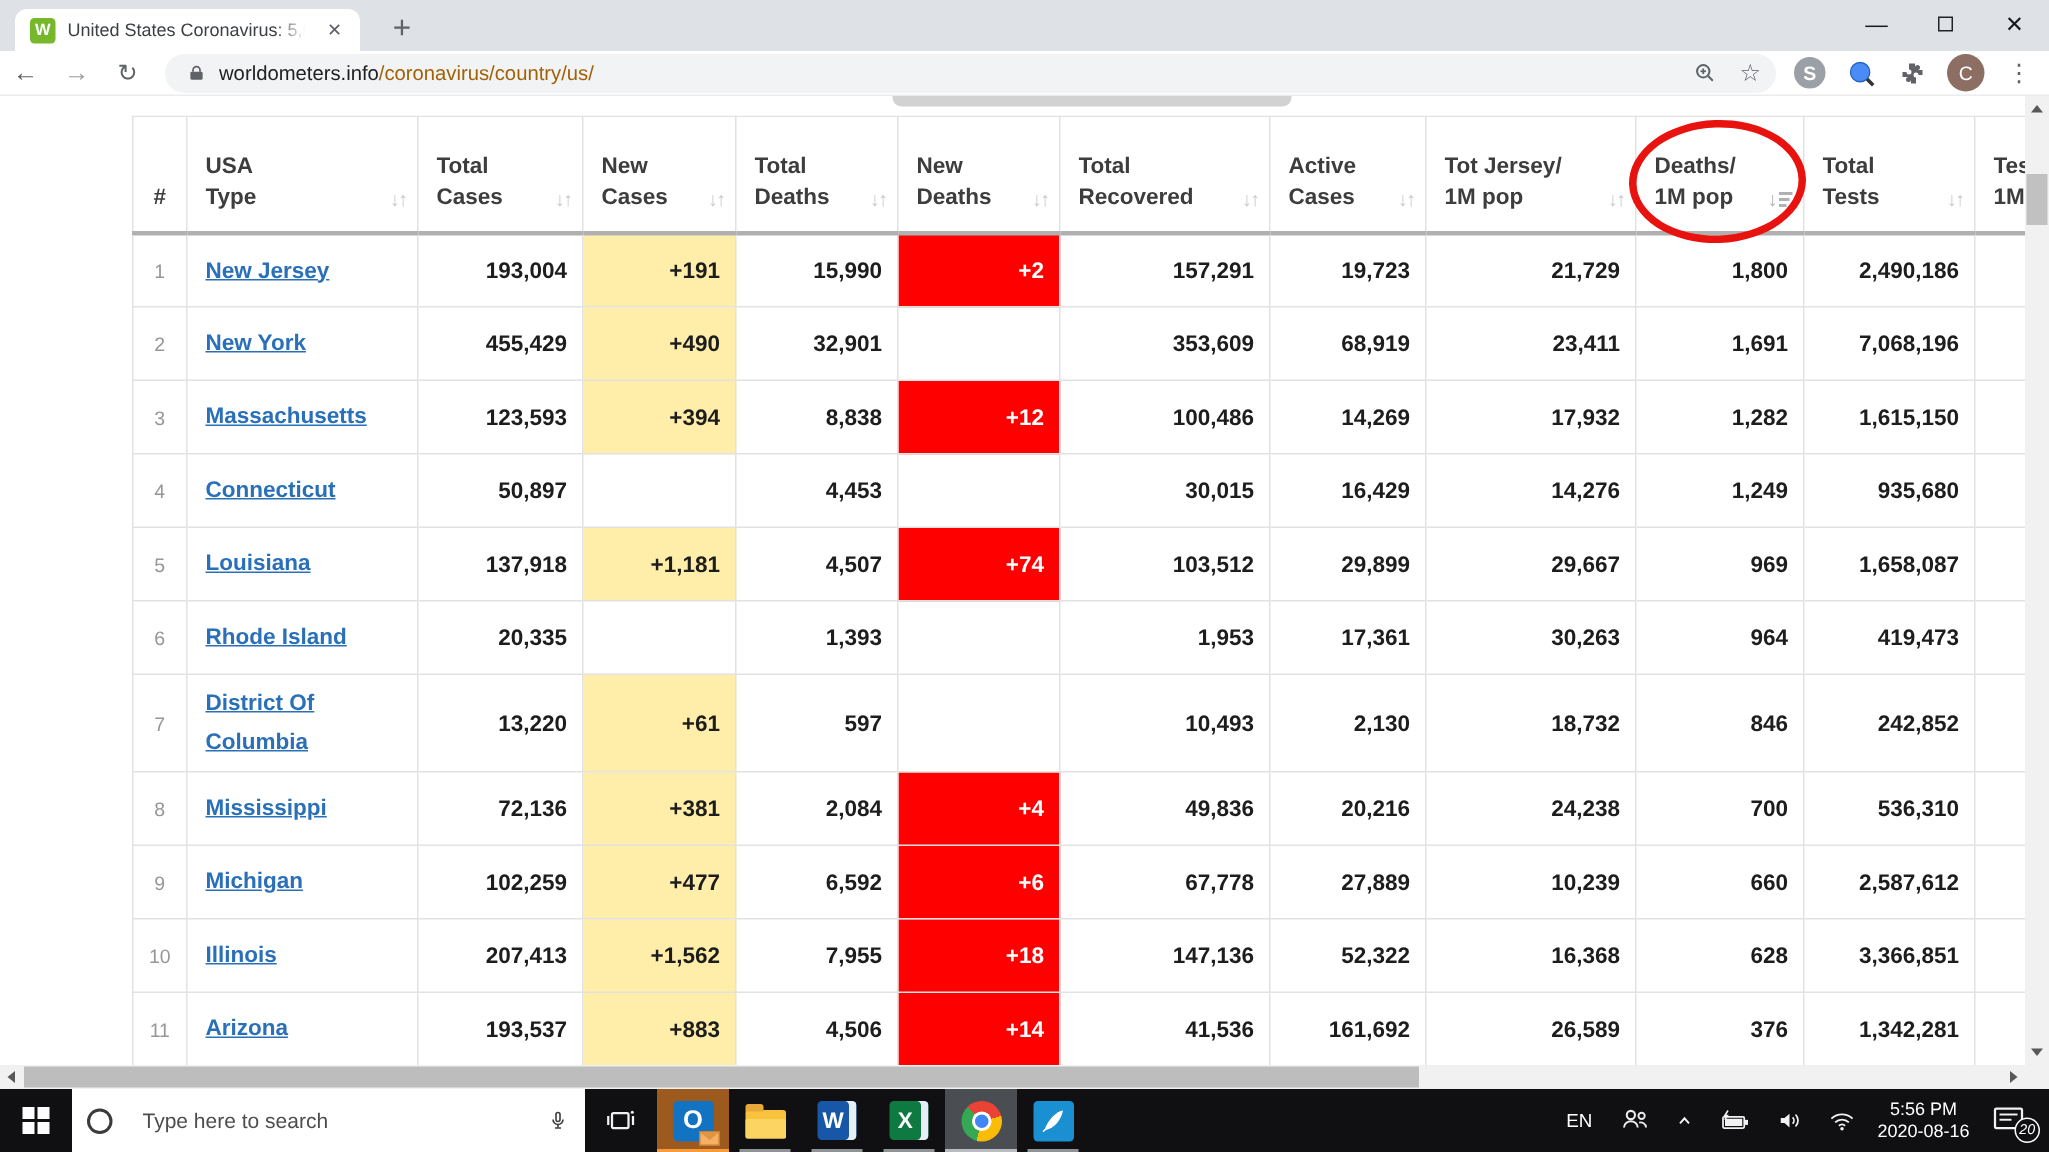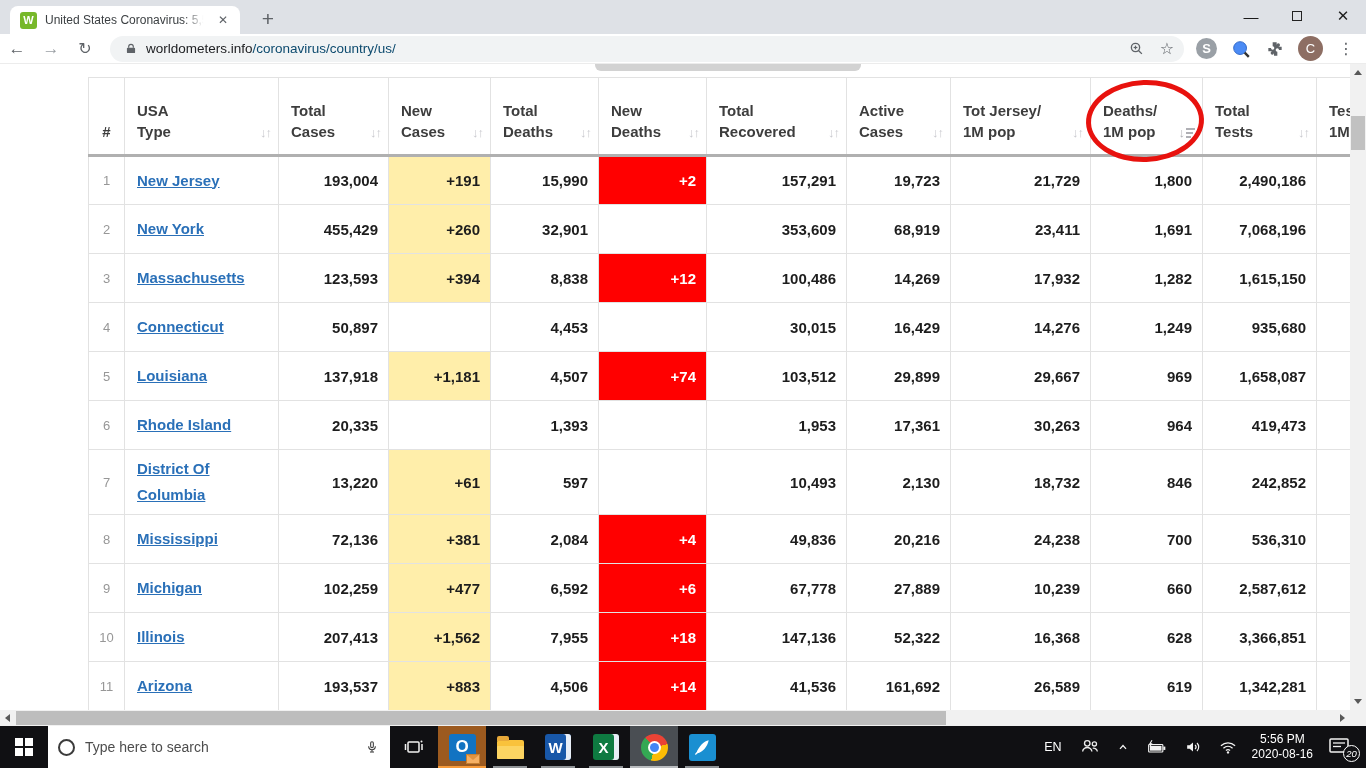--- a/index.html
+++ b/index.html
@@ -31,21 +31,21 @@
 
   
   .toolbar { position: absolute; left: 0; top: 34px; width: 1366px; height: 30px; background: #fff;
     border-bottom: 1px solid #ececec; display: flex; align-items: center; }
   .navbtn { width: 34px; text-align: center; font-size: 17px; color: #5f6368; }
   .navbtn.fwd { color: #999ea3; }
   .navbtn.reload { font-size: 16px; }
   .omnibox { margin-left: 8px; width: 1074px; height: 26px; background: #f1f3f4; border-radius: 13px;
     display: flex; align-items: center; padding: 0 10px 0 14px; }
   .urltext { font-size: 13.5px; margin-left: 8px; color: #202124; white-space: nowrap; }
-  .urltext .path { color: #0c4a6e; }
+  .urltext .path { color: #a16207; }
   .omni-right { margin-left: auto; display: flex; align-items: center; gap: 14px; }
   .star { color: #5f6368; font-size: 16px; }
   .toolbar-ext { display: flex; align-items: center; gap: 13px; margin-left: 12px; }
   .skype-badge { width: 21px; height: 21px; border-radius: 50%; background: #9aa0a6; color: #fff;
     font-weight: bold; font-size: 13px; display: flex; align-items: center; justify-content: center; }
   .avatar { width: 25px; height: 25px; border-radius: 50%; background: #8d6e63; color: #fff;
     font-size: 13px; display: flex; align-items: center; justify-content: center; }
   .menu-dots { color: #5f6368; font-size: 16px; padding: 0 10px 0 2px; letter-spacing: 0; }
 
   
@@ -95,21 +95,21 @@
   .arr-left { left: 5px; top: 4px; border-top: 4px solid transparent; border-bottom: 4px solid transparent; border-right: 5px solid #585858; }
   .arr-right { right: 5px; top: 4px; border-top: 4px solid transparent; border-bottom: 4px solid transparent; border-left: 5px solid #585858; }
   .scroll-corner { position: absolute; right: 0; top: 710px; width: 16px; height: 16px; background: #f1f1f1; }
 
   
   .taskbar { position: absolute; left: 0; top: 726px; width: 1366px; height: 42px; background: #101013;
     display: flex; align-items: stretch; }
   .start { width: 48px; display: flex; align-items: center; justify-content: center; }
   .winlogo { display: grid; grid-template-columns: 8px 8px; grid-template-rows: 8px 8px; gap: 1.5px; }
   .winlogo i { background: #fdfdfd; }
-  .tsearch { width: 342px; background: #fff; display: flex; align-items: center; padding: 0 10px; gap: 10px; }
+  .tsearch { width: 342px; background: #fff; display: flex; align-items: center; padding: 0 10px; gap: 20px; }
   .cortana-ring { width: 17px; height: 17px; border: 2px solid #3b3b3b; border-radius: 50%; flex: 0 0 17px; }
   .tsearch-text { font-size: 14px; color: #4d4d4d; flex: 1; }
   .taskicon { width: 48px; display: flex; align-items: center; justify-content: center; position: relative; }
   .taskicon .underline { position: absolute; bottom: 0; left: 7px; right: 7px; height: 2px; background: #8f9396; }
   .taskicon.active-outlook { background: #9c5a1f; }
   .taskicon.active-outlook .underline { background: #f79b3a; left: 0; right: 0; }
   .taskicon.active-chrome { background: #4a4e53; }
   .taskicon.active-chrome .underline { left: 0; right: 0; background: #b9bcbf; }
   .tile { border-radius: 3px; display: flex; align-items: center; justify-content: center; font-weight: bold; color: #fff; }
   .outlook-tile { width: 27px; height: 27px; background: #1273c2; font-size: 17px; position: relative; }
@@ -295,21 +295,21 @@
               <td class="num">19,723</td>
               <td class="num">21,729</td>
               <td class="num">1,800</td>
               <td class="num">2,490,186</td>
               <td></td>
             </tr>
             <tr>
               <td class="rank">2</td>
               <td class="state"><a href="#">New York</a></td>
               <td class="num">455,429</td>
-              <td class="num yellow">+260</td>
+              <td class="num yellow">+490</td>
               <td class="num">32,901</td>
               <td class="num"></td>
               <td class="num">353,609</td>
               <td class="num">68,919</td>
               <td class="num">23,411</td>
               <td class="num">1,691</td>
               <td class="num">7,068,196</td>
               <td></td>
             </tr>
             <tr>
@@ -427,21 +427,21 @@
             <tr>
               <td class="rank">11</td>
               <td class="state"><a href="#">Arizona</a></td>
               <td class="num">193,537</td>
               <td class="num yellow">+883</td>
               <td class="num">4,506</td>
               <td class="num red">+14</td>
               <td class="num">41,536</td>
               <td class="num">161,692</td>
               <td class="num">26,589</td>
-              <td class="num">619</td>
+              <td class="num">376</td>
               <td class="num">1,342,281</td>
               <td></td>
             </tr>
           </tbody>
       </table>
     </div>
   </div>
 
   <div class="annotation-ellipse"></div>
 

